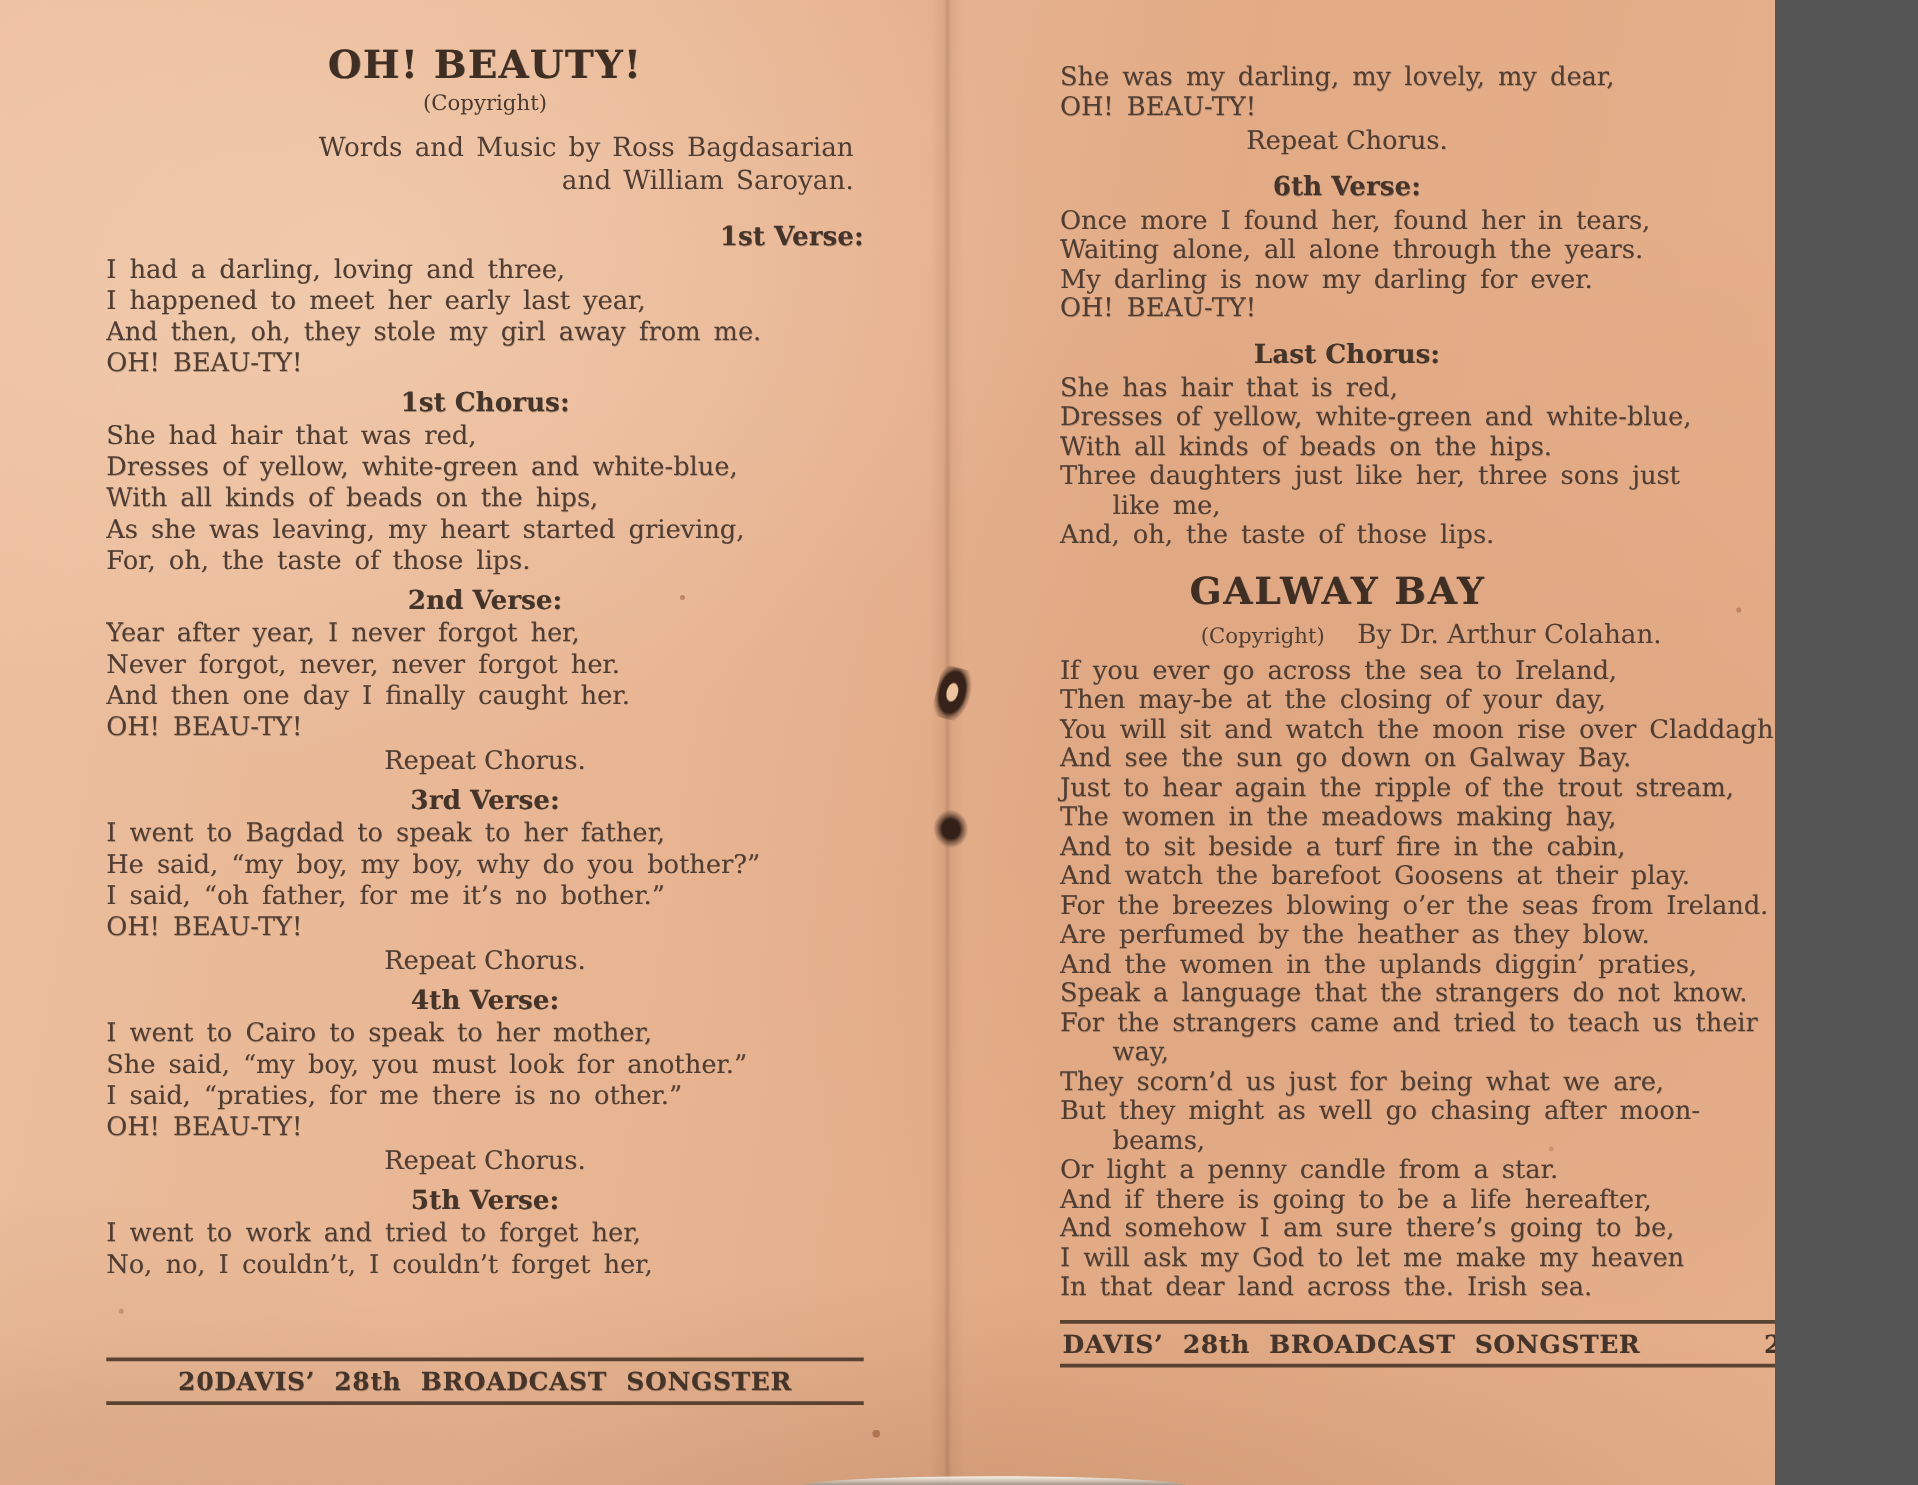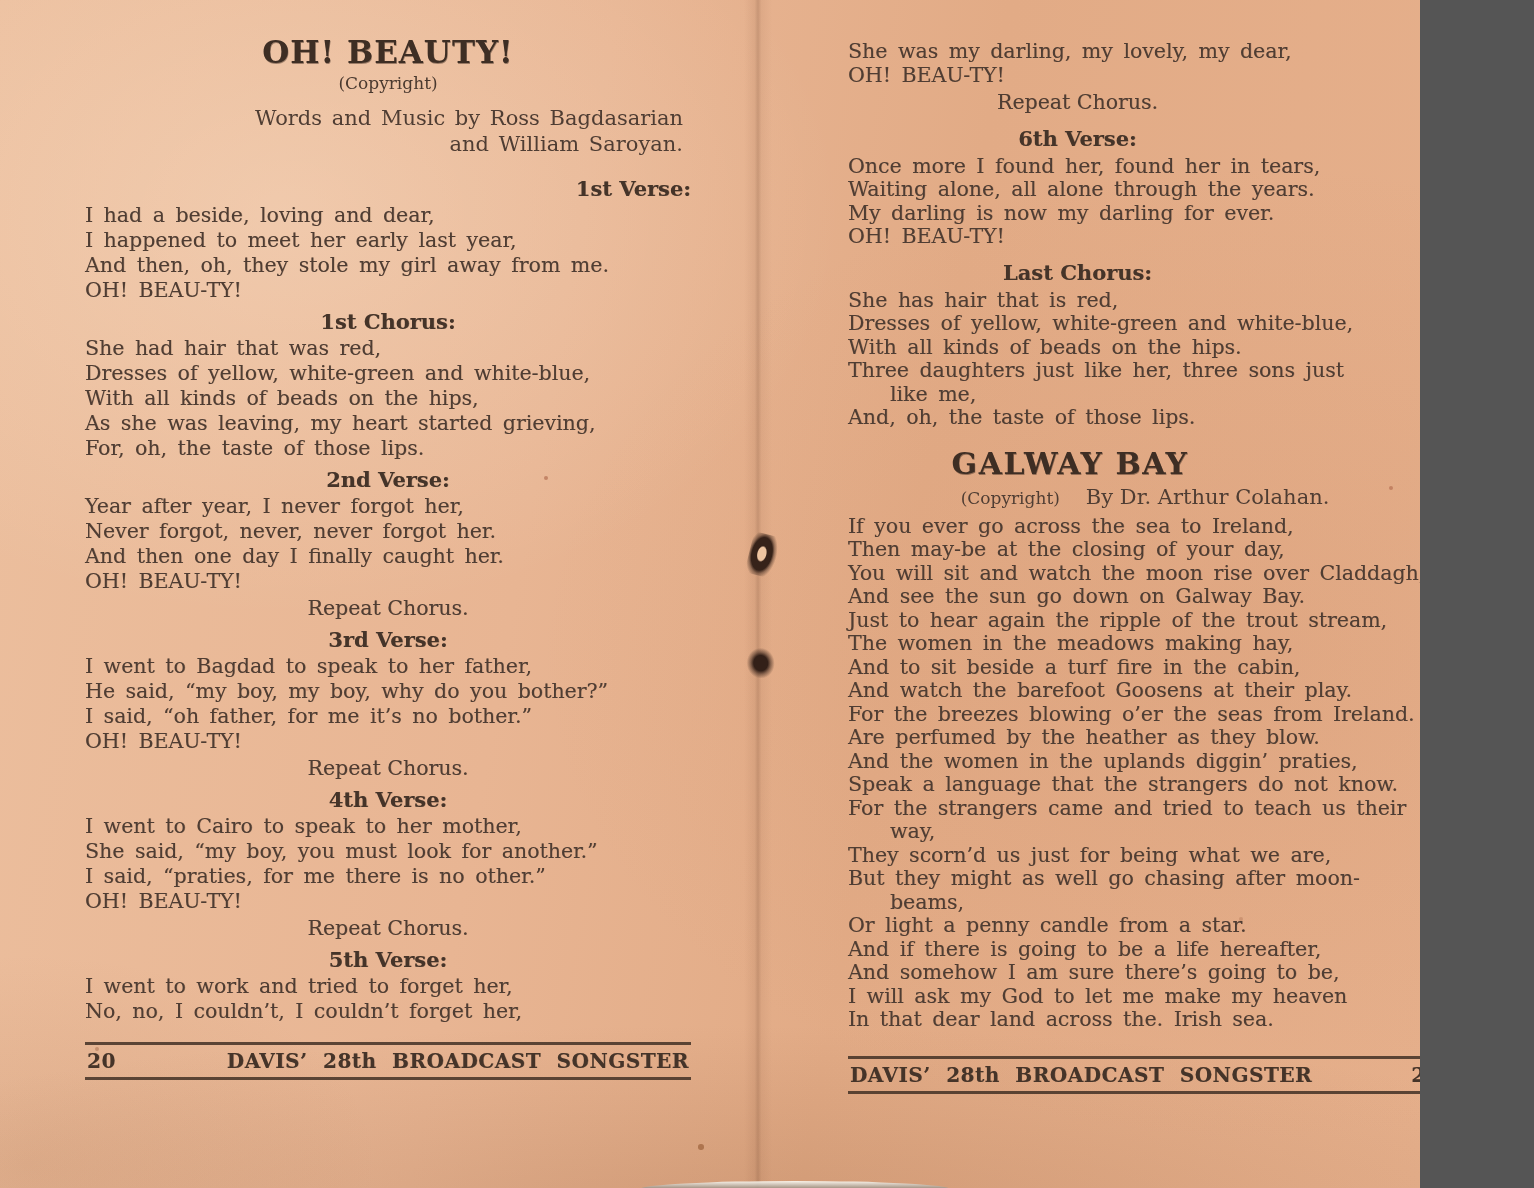--- a/index.html
+++ b/index.html
@@ -118,21 +118,21 @@
   .footer {
     position: absolute; left: 0; right: 0;
     border-top: 3px solid rgba(66,48,37,0.85);
     border-bottom: 3px solid rgba(66,48,37,0.85);
     display: flex; justify-content: space-between; align-items: center;
     padding: 4px 2px;
     font-weight: bold; font-size: 20px; color: #453429;
     word-spacing: 8px; letter-spacing: 0.5px;
     text-shadow: 0.4px 0.4px 0 rgba(62,44,34,0.4);
   }
-  .page-left  .footer { top: 1042px; }
+  .page-left  .footer { top: 1086px; justify-content: center; }
   .page-right .footer { top: 1056px; }
 </style>
 </head>
 <body>
 
 <div class="scan">
 
   <div class="gutter"></div>
   <div class="staple-hole hole-top"></div>
   <div class="staple-hole hole-bottom"></div>
@@ -144,21 +144,21 @@
     <div class="head-block">
       <h1 class="song-title">OH! BEAUTY!</h1>
       <div class="copyright">(Copyright)</div>
       <div class="credits">
         <div class="credit-line">Words and Music by Ross Bagdasarian</div>
         <div class="credit-line">and William Saroyan.</div>
       </div>
     </div>
 
     <div class="heading" style="margin-top:19px;text-align:right;">1st Verse:</div>
-    <div class="line">I had a beside, loving and dear,</div>
+    <div class="line">I had a darling, loving and three,</div>
     <div class="line">I happened to meet her early last year,</div>
     <div class="line">And then, oh, they stole my girl away from me.</div>
     <div class="line">OH! BEAU-TY!</div>
 
     <div class="heading">1st Chorus:</div>
     <div class="line">She had hair that was red,</div>
     <div class="line">Dresses of yellow, white-green and white-blue,</div>
     <div class="line">With all kinds of beads on the hips,</div>
     <div class="line">As she was leaving, my heart started grieving,</div>
     <div class="line">For, oh, the taste of those lips.</div>
@@ -187,21 +187,21 @@
     <div class="heading">5th Verse:</div>
     <div class="line">I went to work and tried to forget her,</div>
     <div class="line">No, no, I couldn’t, I couldn’t forget her,</div>
 
     <div class="footer">
       <span>20</span>
       <span>DAVIS’ 28th BROADCAST SONGSTER</span>
     </div>
   </div>
 
-  <div class="page page-right" style="padding-top:40px; box-sizing:border-box;">
+  <div class="page page-right" style="padding-top:50px; box-sizing:border-box;">
 
     <div class="line">She was my darling, my lovely, my dear,</div>
     <div class="line">OH! BEAU-TY!</div>
     <div class="repeat rp-off">Repeat Chorus.</div>
 
     <div class="heading rp-off">6th Verse:</div>
     <div class="line">Once more I found her, found her in tears,</div>
     <div class="line">Waiting alone, all alone through the years.</div>
     <div class="line">My darling is now my darling for ever.</div>
     <div class="line">OH! BEAU-TY!</div>

